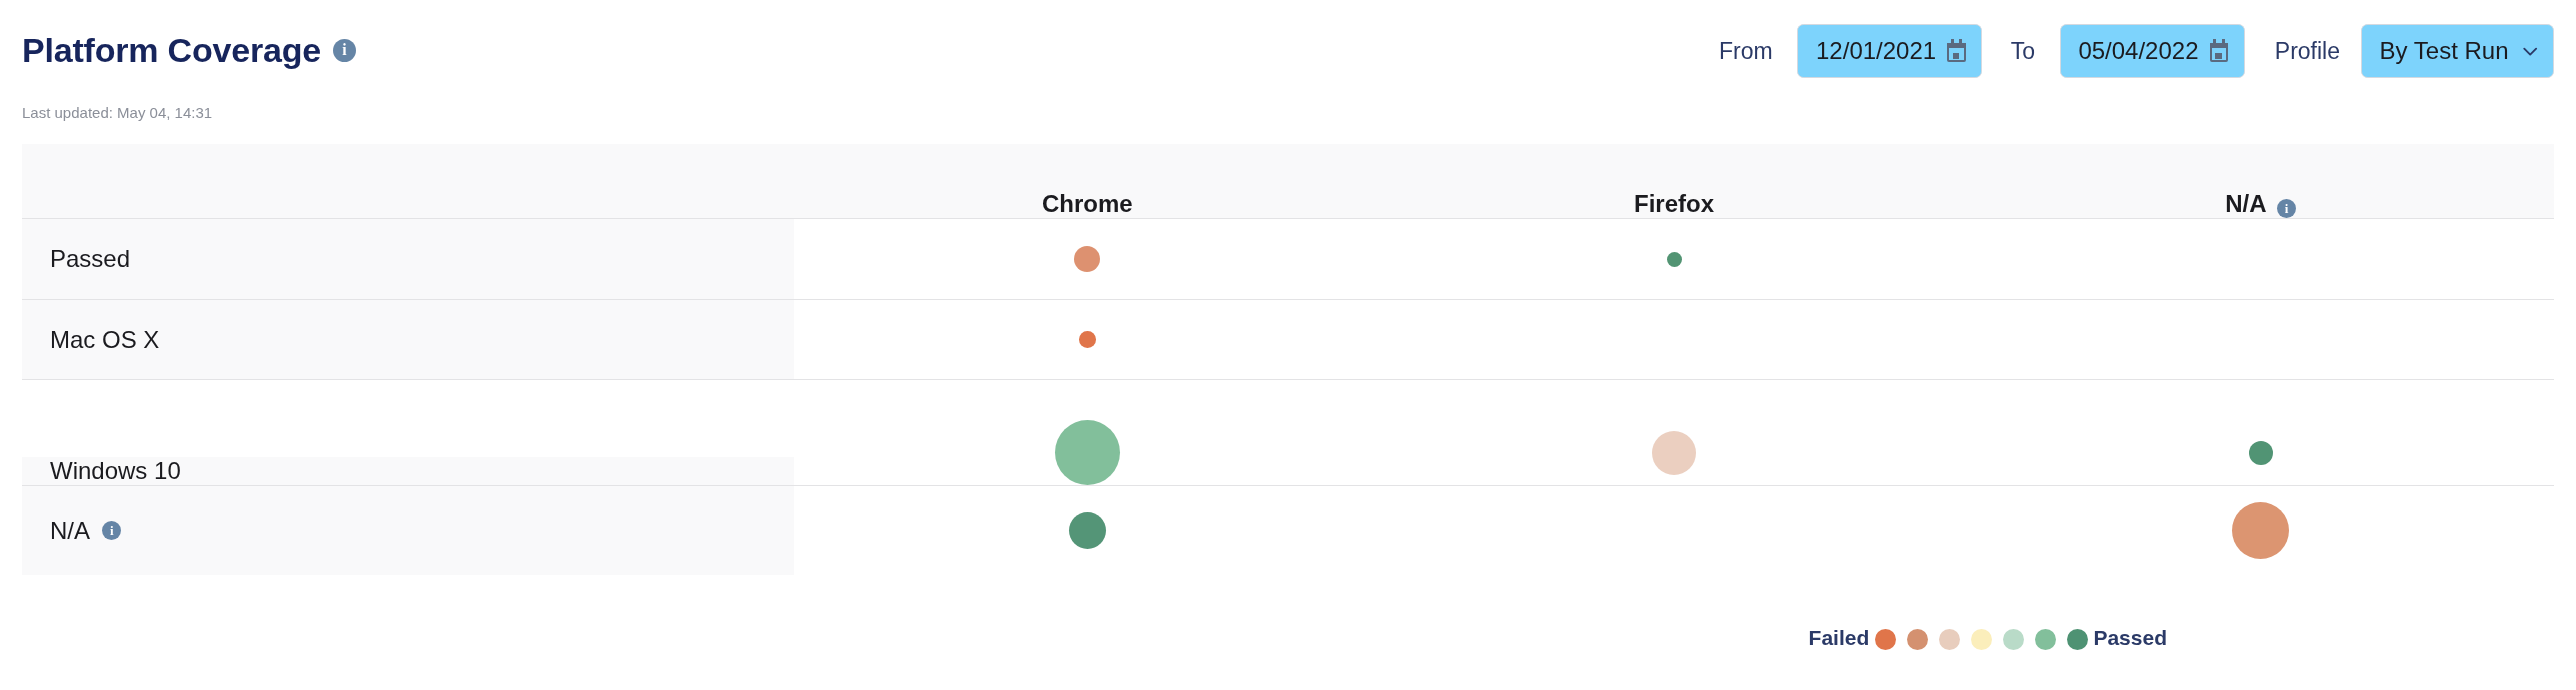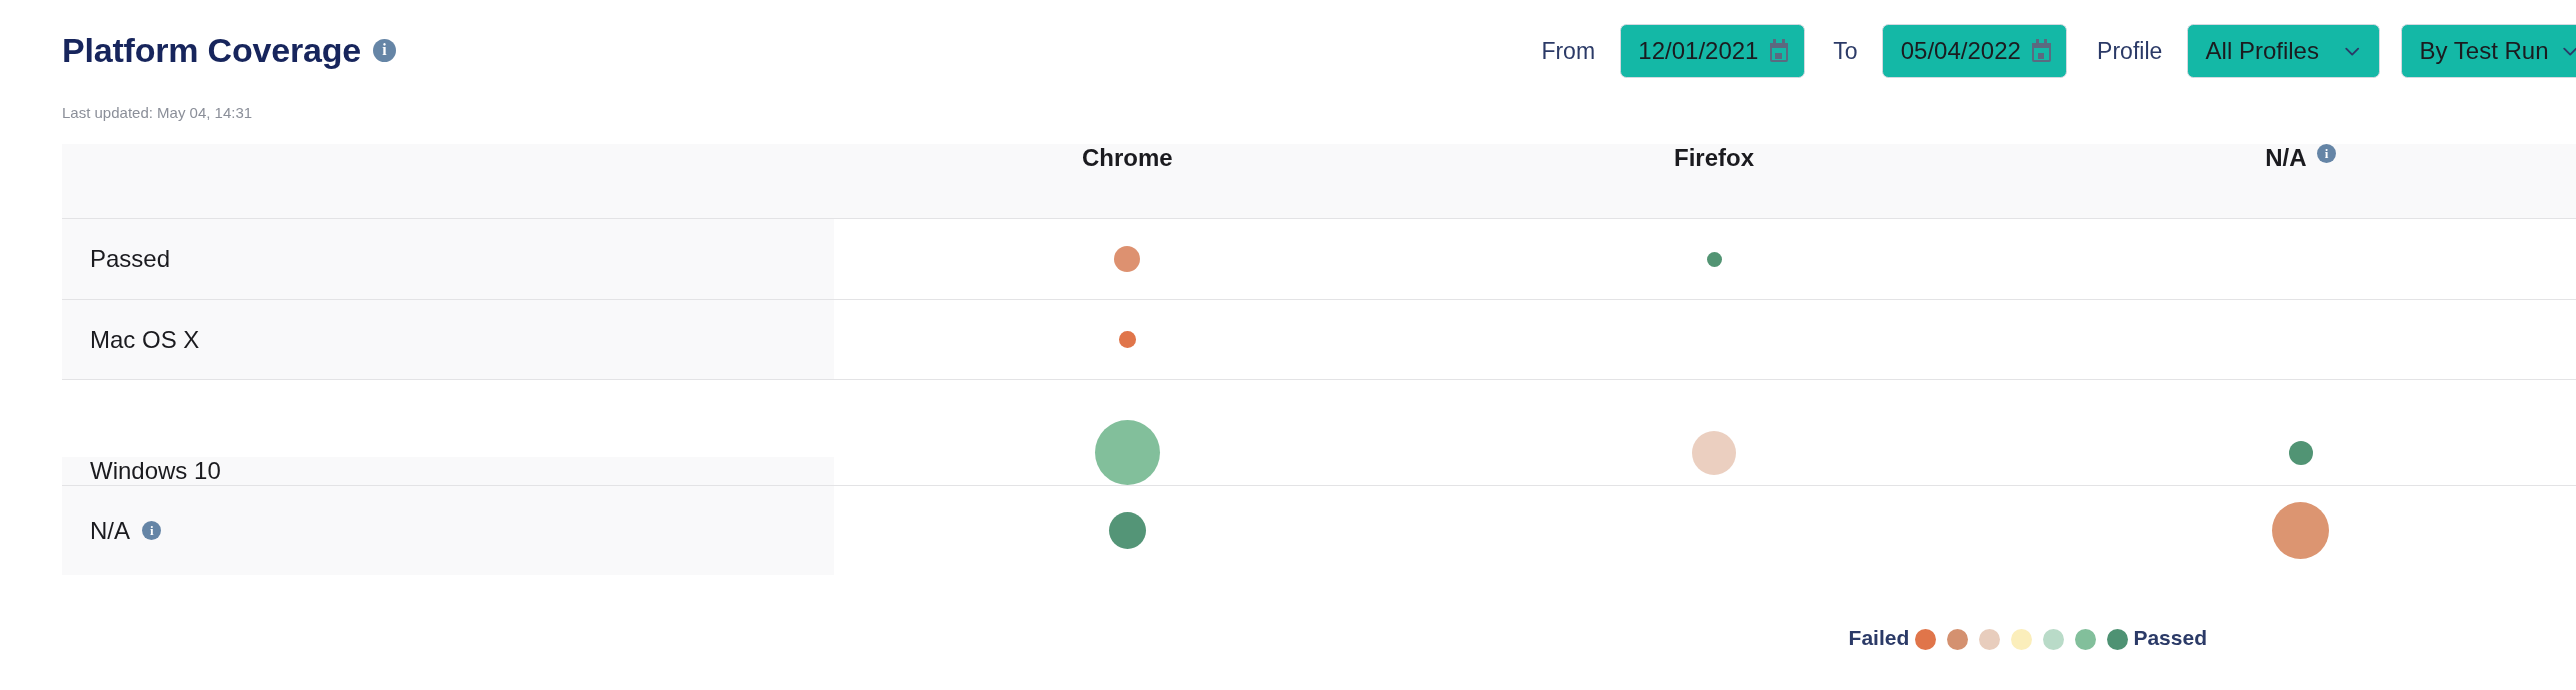--- a/index.html
+++ b/index.html
@@ -3,21 +3,21 @@
 <meta charset="utf-8">
 <style>
   * { box-sizing: border-box; }
   html, body {
     margin: 0; padding: 0;
     width: 2576px; height: 691px;
     background: #ffffff;
     font-family: "Liberation Sans", sans-serif;
     -webkit-font-smoothing: antialiased;
   }
-  .page { position: relative; width: 2189px; height: 691px; background: #ffffff; margin-left: 40px; }
+  .page { position: relative; width: 2189px; height: 691px; background: #ffffff; }
 
   
   .topbar {
     position: absolute; left: 0; top: 0; width: 2576px; height: 144px;
   }
   .title-block { position: absolute; left: 22px; top: 31.5px; }
   .title-row { display: flex; align-items: center; gap: 12px; }
   .page-title {
     font-size: 34px; font-weight: bold; color: #17255c; letter-spacing: -0.2px;
     line-height: 37px; white-space: nowrap;
@@ -42,21 +42,21 @@
     position: absolute; right: 22px; top: 24px;
     display: flex; align-items: center; gap: 8px;
     height: 54px;
   }
   .ctl-label {
     font-size: 23px; color: #2b3a67; white-space: nowrap;
   }
   .field {
     display: flex; align-items: center; justify-content: space-between;
     height: 54px; border: 1.4px solid #d4d9e0; border-radius: 6.5px;
-    background: #14b8a6; padding: 0 16.7px 0 17.6px;
+    background: #7dd3fc; padding: 0 16.7px 0 17.6px;
   }
   .field .val {
     font-size: 24px; color: #1b1b1f; white-space: nowrap;
   }
   .date-field { width: 185px; }
   .select-field { justify-content: space-between; }
   .w-profiles { width: 193px; }
   .w-group { width: 193px; }
 
   .cal-ico { width: 22px; height: 24px; position: relative; flex: none; margin-left: 9.3px; }
@@ -84,21 +84,21 @@
   .cell-label {
     width: 772px; flex: none; background: #f9f9fa;
     display: flex; align-items: center; gap: 12px;
     padding-left: 28px;
   }
   .cell-label .txt { font-size: 24px; color: #1b1b1f; white-space: nowrap; }
   .grid-area { flex: 1; display: flex; background: #ffffff; }
   .head-row { height: 74px; }
   .head-row .grid-area { background: #f9f9fa; }
   .head-cell {
-    flex: 1; display: flex; align-items: flex-start; justify-content: center;
+    flex: 1; display: flex; align-items: flex-end; justify-content: center;
     gap: 10.2px;
   }
   .head-cell .txt {
     font-size: 24px; font-weight: bold; color: #1b1b1f; white-space: nowrap;
   }
   .bubble-cell {
     flex: 1; display: flex; align-items: center; justify-content: center;
   }
   .bubble { border-radius: 50%; display: block; }
 
@@ -152,26 +152,20 @@
         <span class="cal-ico">
           <i class="frame"></i>
             <i class="top"></i>
             <i class="p1"></i>
             <i class="p2"></i>
             <i class="dot"></i>
         </span>
       </div>
 
       <span class="ctl-label" style="margin-left:22px;">Profile</span>
-      <div class="field select-field w-profiles" style="margin-left:16.7px;">
-        <span class="val">All Profiles</span>
-        <svg class="chev" viewBox="0 0 24 24">
-          <path d="M5 9 L12 16 L19 9" fill="none" stroke="#2b3a67" stroke-width="2.2" stroke-linecap="round" stroke-linejoin="round"></path>
-        </svg>
-      </div>
 
       <div class="field select-field w-group" style="margin-left:13px;">
         <span class="val">By Test Run</span>
         <svg class="chev" viewBox="0 0 24 24">
           <path d="M5 9 L12 16 L19 9" fill="none" stroke="#2b3a67" stroke-width="2.2" stroke-linecap="round" stroke-linejoin="round"></path>
         </svg>
       </div>
 
     </div>
   </div>

